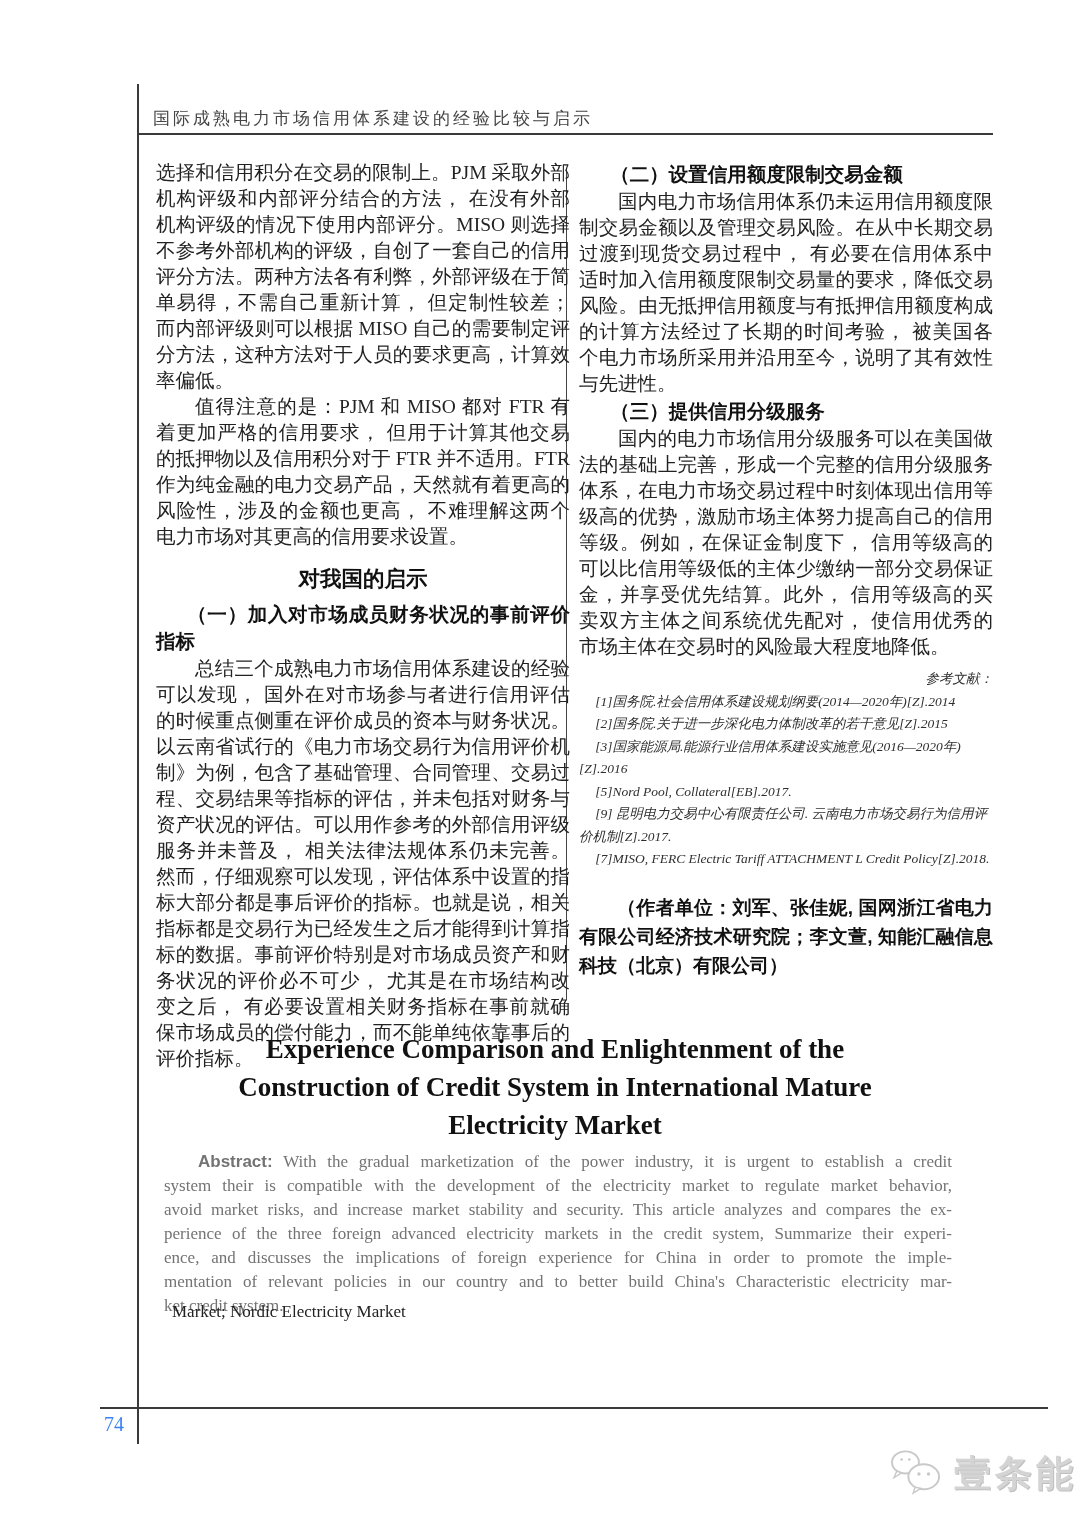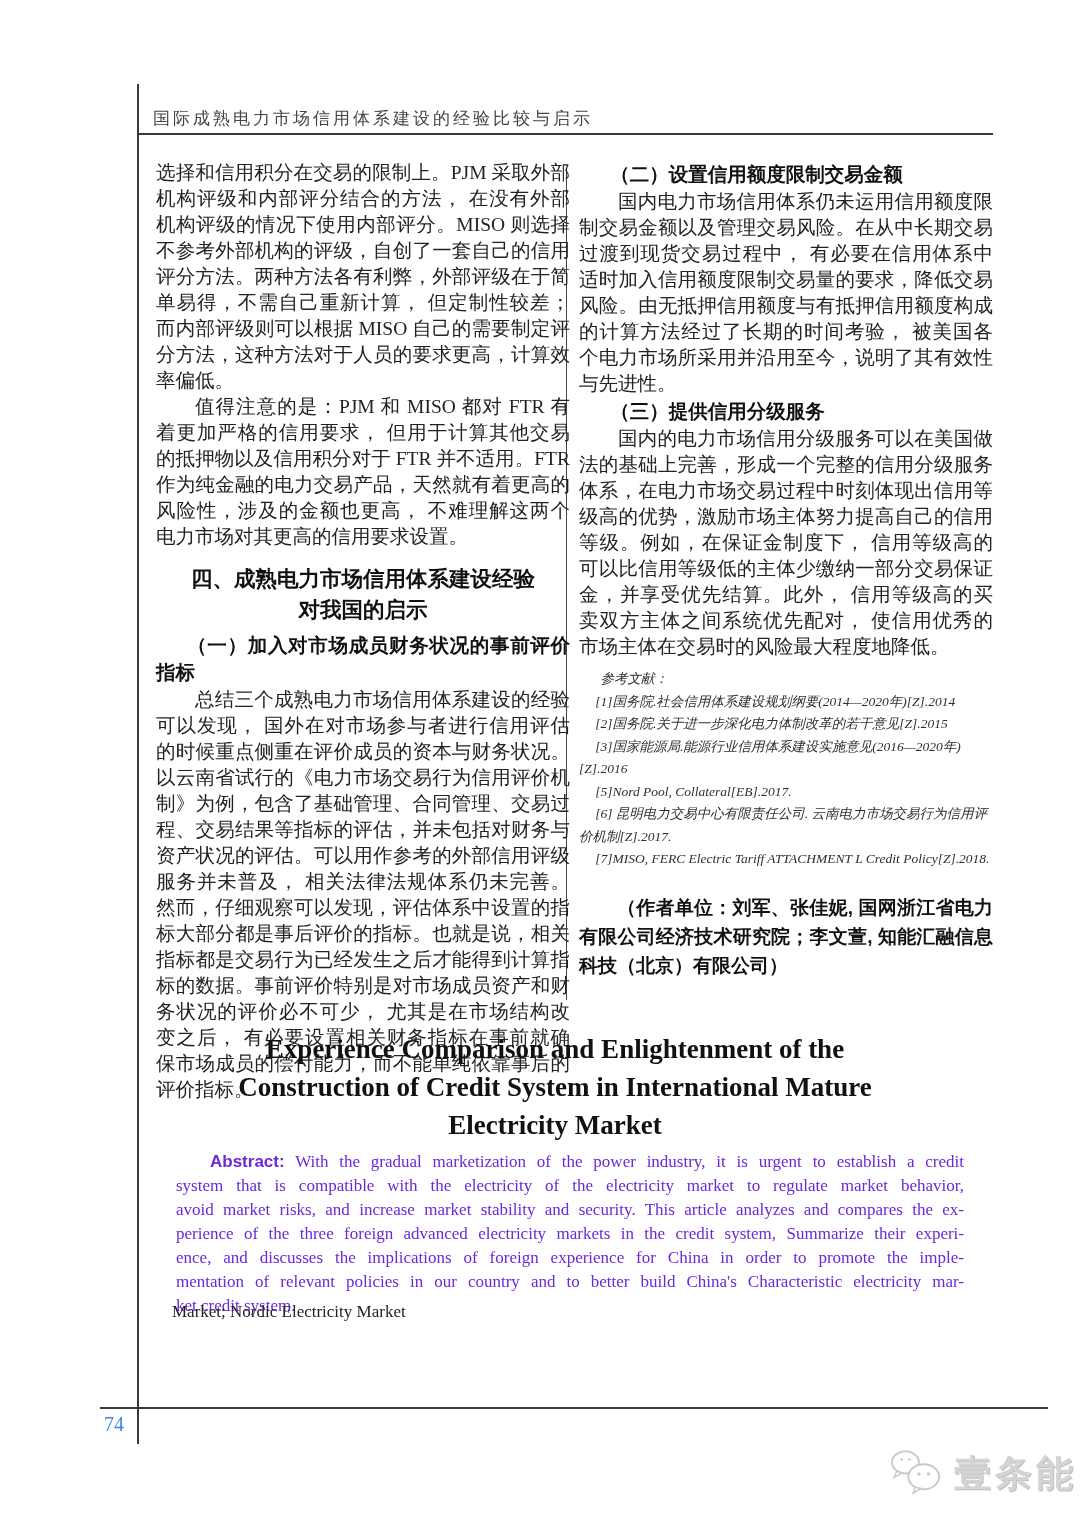--- a/index.html
+++ b/index.html
@@ -18,28 +18,28 @@
   .col-right{left:579px;}
   .col-divider{position:absolute;left:566px;top:168px;width:1px;height:832px;background:#444;}
   .para{margin:0;text-align:justify;}
   .indent{text-indent:2em;}
   .section-heading{margin:14px 0 6px 0;text-align:center;font-family:"Liberation Sans","DejaVu Sans",sans-serif;
                    font-weight:bold;font-size:21.5px;line-height:31px;color:#111;}
   .sub-heading{font-family:"Liberation Sans","DejaVu Sans",sans-serif;font-weight:bold;font-size:19.5px;
                line-height:27px;text-indent:1.6em;color:#111;margin:1px 0;}
   
   .refs{margin-top:8px;font-size:13.5px;line-height:22.5px;font-style:italic;color:#2e2e2e;text-align:left;}
-  .refs .ref-label{text-indent:1.6em;}
+  .refs .ref-label{text-indent:1.6em;text-align:right;}
   .refs .ref-item{text-indent:1.2em;}
   .author-note{margin-top:22px;font-family:"Liberation Sans","DejaVu Sans",sans-serif;font-weight:bold;
                font-size:19px;line-height:29px;text-indent:2em;color:#111;}
   
   .en-title{position:absolute;left:135px;top:1030px;width:840px;text-align:center;font-weight:bold;
             font-size:27px;line-height:38px;color:#111;}
-  .en-abstract{position:absolute;left:176px;top:1150px;width:788px;font-size:17px;line-height:24px;color:#6d28d9;}
+  .en-abstract{position:absolute;left:164px;top:1150px;width:788px;font-size:17px;line-height:24px;color:#737373;}
   .eline{text-align:justify;text-align-last:justify;}
   .eline.no-just{text-align-last:auto;}
   .eline .lead-indent{display:inline-block;width:34px;}
   .en-label{font-family:"Liberation Sans","DejaVu Sans",sans-serif;font-weight:bold;}
   .en-keywords{position:absolute;left:172px;top:1300px;width:788px;font-size:17px;line-height:24px;color:#222;}
   
   .watermark{position:absolute;left:888px;top:1448px;display:flex;align-items:center;}
   .wm-text{font-family:"Liberation Sans","DejaVu Sans",sans-serif;font-weight:bold;font-size:37px;
            letter-spacing:4px;color:#d4d4d4;text-shadow:1px 1px 0 #bfbfbf,-1px -1px 0 #ffffff;}
   .wm-icon{margin-right:8px;}
@@ -54,56 +54,55 @@
   <div class="hrule-bottom"></div>
 
   <div class="running-title">国际成熟电力市场信用体系建设的经验比较与启示</div>
 
   <div class="col-divider"></div>
 
   <div class="col col-left">
     <p class="para">选择和信用积分在交易的限制上。PJM 采取外部机构评级和内部评分结合的方法， 在没有外部机构评级的情况下使用内部评分。MISO 则选择不参考外部机构的评级，自创了一套自己的信用评分方法。两种方法各有利弊，外部评级在于简单易得，不需自己重新计算， 但定制性较差； 而内部评级则可以根据 MISO 自己的需要制定评分方法，这种方法对于人员的要求更高，计算效率偏低。</p>
     <p class="para indent">值得注意的是：PJM 和 MISO 都对 FTR 有着更加严格的信用要求， 但用于计算其他交易的抵押物以及信用积分对于 FTR 并不适用。FTR 作为纯金融的电力交易产品，天然就有着更高的风险性，涉及的金额也更高， 不难理解这两个电力市场对其更高的信用要求设置。</p>
     <div class="section-heading">
-      <div>四、成熟电力市场信用体系建设经验</div>
       <div>对我国的启示</div>
     </div>
     <div class="sub-heading">（一）加入对市场成员财务状况的事前评价指标</div>
     <p class="para indent">总结三个成熟电力市场信用体系建设的经验可以发现， 国外在对市场参与者进行信用评估的时候重点侧重在评价成员的资本与财务状况。以云南省试行的《电力市场交易行为信用评价机制》为例，包含了基础管理、合同管理、交易过程、交易结果等指标的评估，并未包括对财务与资产状况的评估。可以用作参考的外部信用评级服务并未普及， 相关法律法规体系仍未完善。然而，仔细观察可以发现，评估体系中设置的指标大部分都是事后评价的指标。也就是说，相关指标都是交易行为已经发生之后才能得到计算指标的数据。事前评价特别是对市场成员资产和财务状况的评价必不可少， 尤其是在市场结构改变之后， 有必要设置相关财务指标在事前就确保市场成员的偿付能力，而不能单纯依靠事后的评价指标。</p>
   </div>
 
   <div class="col col-right">
     <div class="sub-heading">（二）设置信用额度限制交易金额</div>
     <p class="para indent">国内电力市场信用体系仍未运用信用额度限制交易金额以及管理交易风险。在从中长期交易过渡到现货交易过程中， 有必要在信用体系中适时加入信用额度限制交易量的要求，降低交易风险。由无抵押信用额度与有抵押信用额度构成的计算方法经过了长期的时间考验， 被美国各个电力市场所采用并沿用至今，说明了其有效性与先进性。</p>
     <div class="sub-heading">（三）提供信用分级服务</div>
     <p class="para indent">国内的电力市场信用分级服务可以在美国做法的基础上完善，形成一个完整的信用分级服务体系，在电力市场交易过程中时刻体现出信用等级高的优势，激励市场主体努力提高自己的信用等级。例如，在保证金制度下， 信用等级高的可以比信用等级低的主体少缴纳一部分交易保证金，并享受优先结算。此外， 信用等级高的买卖双方主体之间系统优先配对， 使信用优秀的市场主体在交易时的风险最大程度地降低。</p>
     <div class="refs">
       <div class="ref-label">参考文献：</div>
       <div class="ref-item">[1]国务院.社会信用体系建设规划纲要(2014—2020年)[Z].2014</div>
       <div class="ref-item">[2]国务院.关于进一步深化电力体制改革的若干意见[Z].2015</div>
       <div class="ref-item">[3]国家能源局.能源行业信用体系建设实施意见(2016—2020年)[Z].2016</div>
       <div class="ref-item">[5]Nord Pool, Collateral[EB].2017.</div>
-      <div class="ref-item">[6] 昆明电力交易中心有限责任公司. 云南电力市场交易行为信用评价机制[Z].2017.</div>
+      <div class="ref-item">[9] 昆明电力交易中心有限责任公司. 云南电力市场交易行为信用评价机制[Z].2017.</div>
       <div class="ref-item">[7]MISO, FERC Electric Tariff ATTACHMENT L Credit Policy[Z].2018.</div>
     </div>
     <div class="author-note">（作者单位：刘军、张佳妮, 国网浙江省电力有限公司经济技术研究院；李文萱, 知能汇融信息科技（北京）有限公司）</div>
   </div>
 
   <div class="en-title">
     <div>Experience  Comparison  and  Enlightenment  of  the</div>
     <div>Construction  of  Credit  System  in  International  Mature</div>
     <div>Electricity  Market</div>
   </div>
 
   <div class="en-abstract">
     <div class="eline">
       <span class="lead-indent"></span><span class="en-label">Abstract:</span>
       <span>With the gradual marketization of the power industry, it is urgent to establish a credit</span>
     </div>
-    <div class="eline">system that is compatible with the electricity of the electricity market to regulate market behavior,</div>
+    <div class="eline">system their is compatible with the development of the electricity market to regulate market behavior,</div>
     <div class="eline">avoid market risks, and increase market stability and security. This article analyzes and compares the ex-</div>
     <div class="eline">perience of the three foreign advanced electricity markets in the credit system, Summarize their experi-</div>
     <div class="eline">ence, and discusses the implications of foreign experience for China in order to promote the imple-</div>
     <div class="eline">mentation of relevant policies in our country and to better build China's Characteristic electricity mar-</div>
     <div class="eline no-just">ket credit system.</div>
   </div>
 
   <div class="en-keywords">
     <div class="eline no-just">Market; Nordic Electricity Market</div>
   </div>

